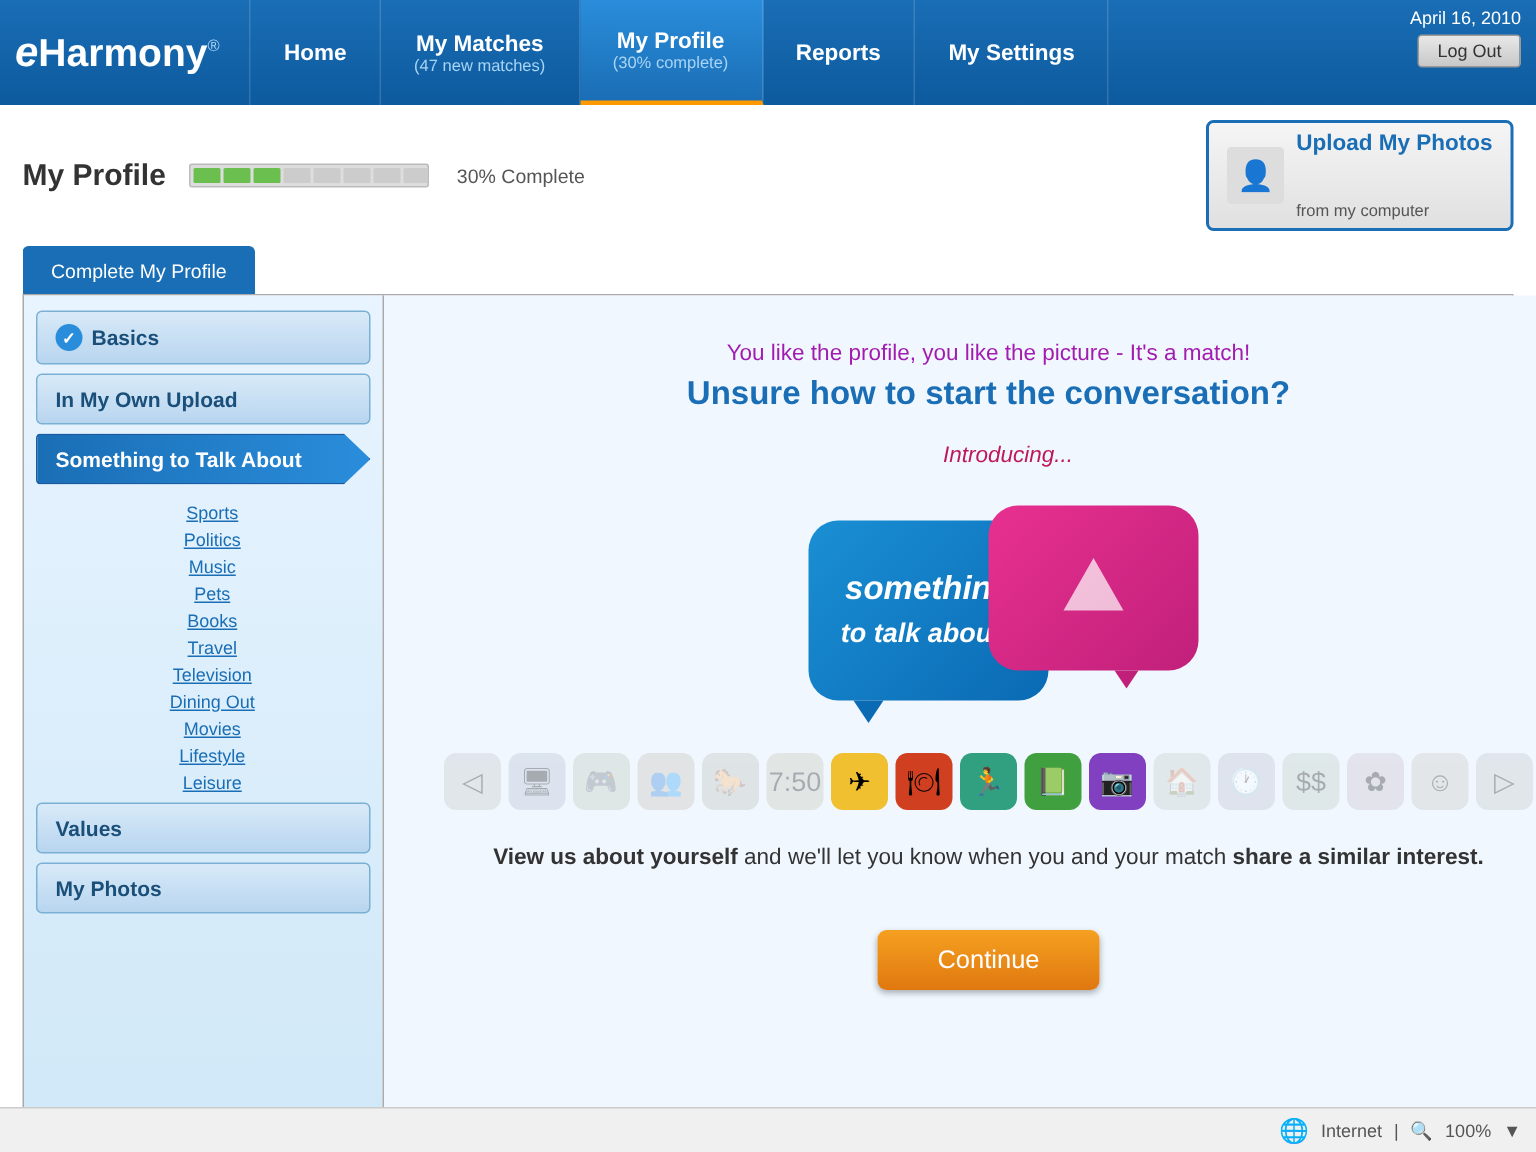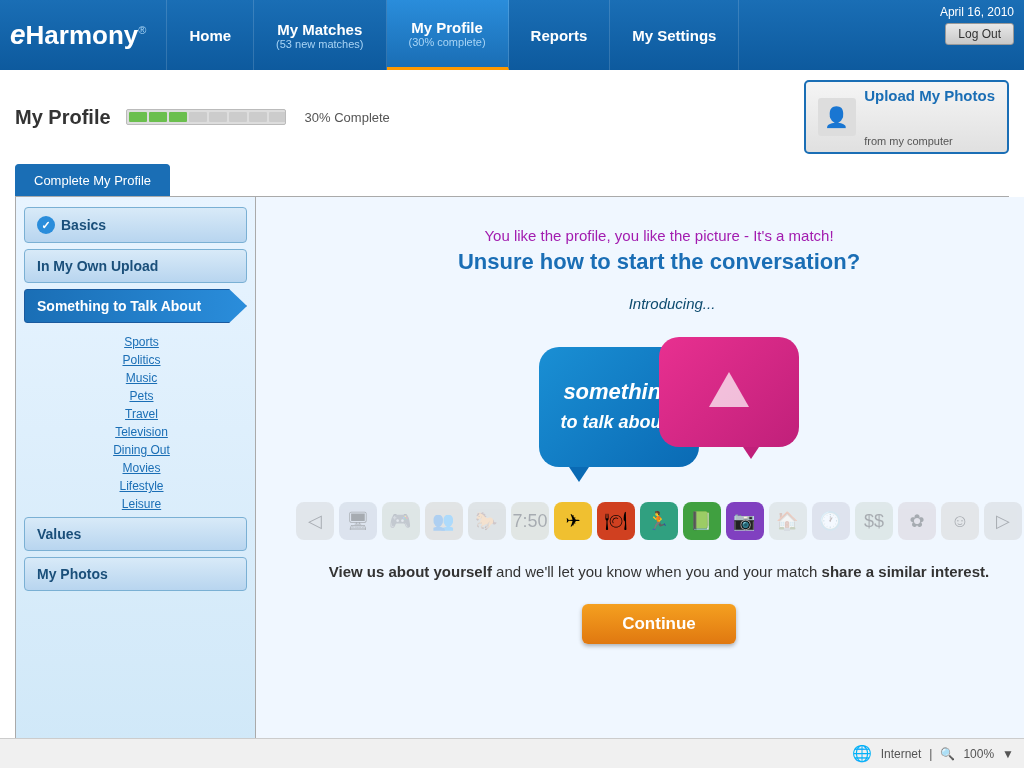--- a/index.html
+++ b/index.html
@@ -254,21 +254,21 @@
     #main-heading {
       font-size: 22px;
       font-weight: bold;
       color: #1a6eb5;
       text-align: center;
       margin-bottom: 20px;
     }
     #introducing-text {
       font-style: italic;
       font-size: 15px;
-      color: #0c4a6e;
+      color: #be185d;
       text-align: left;
       margin-bottom: 15px;
       margin-left: 26px;
     }
 
     
     #bubbles-container {
       position: relative;
       width: 280px;
       height: 160px;
@@ -362,26 +362,27 @@
       margin-bottom: 20px;
       line-height: 1.6;
     }
     #tell-us-text strong { font-weight: bold; }
 
     
     #continue-btn {
       background: linear-gradient(to bottom, #f5a020, #e07810);
       color: #fff;
       font-size: 17px;
-      font-weight: bold;
+      font-weight: normal;
       border: none;
       border-radius: 6px;
       padding: 10px 40px;
       cursor: pointer;
       box-shadow: 0 2px 4px rgba(0,0,0,0.3);
+      margin-top: 16px;
     }
 
     
     #bottom-bar {
       position: fixed;
       bottom: 0;
       width: 1024px;
       height: 30px;
       background: #f0f0f0;
       border-top: 1px solid #ccc;
@@ -401,21 +402,21 @@
 <div id="header">
   <div id="logo">
     <span style="font-size:28px;font-weight:bold;font-style:italic;color:#fff;">e</span><span style="font-size:26px;font-weight:bold;color:#fff;">Harmony</span><span style="font-size:11px;color:#a8d4f5;vertical-align:super;">®</span>
   </div>
   <div id="nav">
     <div class="nav-item">
       <span>Home</span>
     </div>
     <div class="nav-item">
       <span>My Matches</span>
-      <span class="sub">(53 new matches)</span>
+      <span class="sub">(47 new matches)</span>
     </div>
     <div class="nav-item active">
       <span>My Profile</span>
       <span class="sub">(30% complete)</span>
     </div>
     <div class="nav-item">
       <span>Reports</span>
     </div>
     <div class="nav-item">
       <span>My Settings</span>
@@ -469,20 +470,21 @@
         <span>In My Own Upload</span>
       </button>
       <button class="sidebar-section-btn sidebar-btn-active">
         <span>Something to Talk About</span>
       </button>
       <div class="sidebar-sub-items">
         <a class="sidebar-sub-item">Sports</a>
         <a class="sidebar-sub-item">Politics</a>
         <a class="sidebar-sub-item">Music</a>
         <a class="sidebar-sub-item">Pets</a>
+        <a class="sidebar-sub-item">Books</a>
         <a class="sidebar-sub-item">Travel</a>
         <a class="sidebar-sub-item">Television</a>
         <a class="sidebar-sub-item">Dining Out</a>
         <a class="sidebar-sub-item">Movies</a>
         <a class="sidebar-sub-item">Lifestyle</a>
         <a class="sidebar-sub-item">Leisure</a>
       </div>
       <button class="sidebar-section-btn sidebar-btn-normal">
         <span>Values</span>
       </button>

